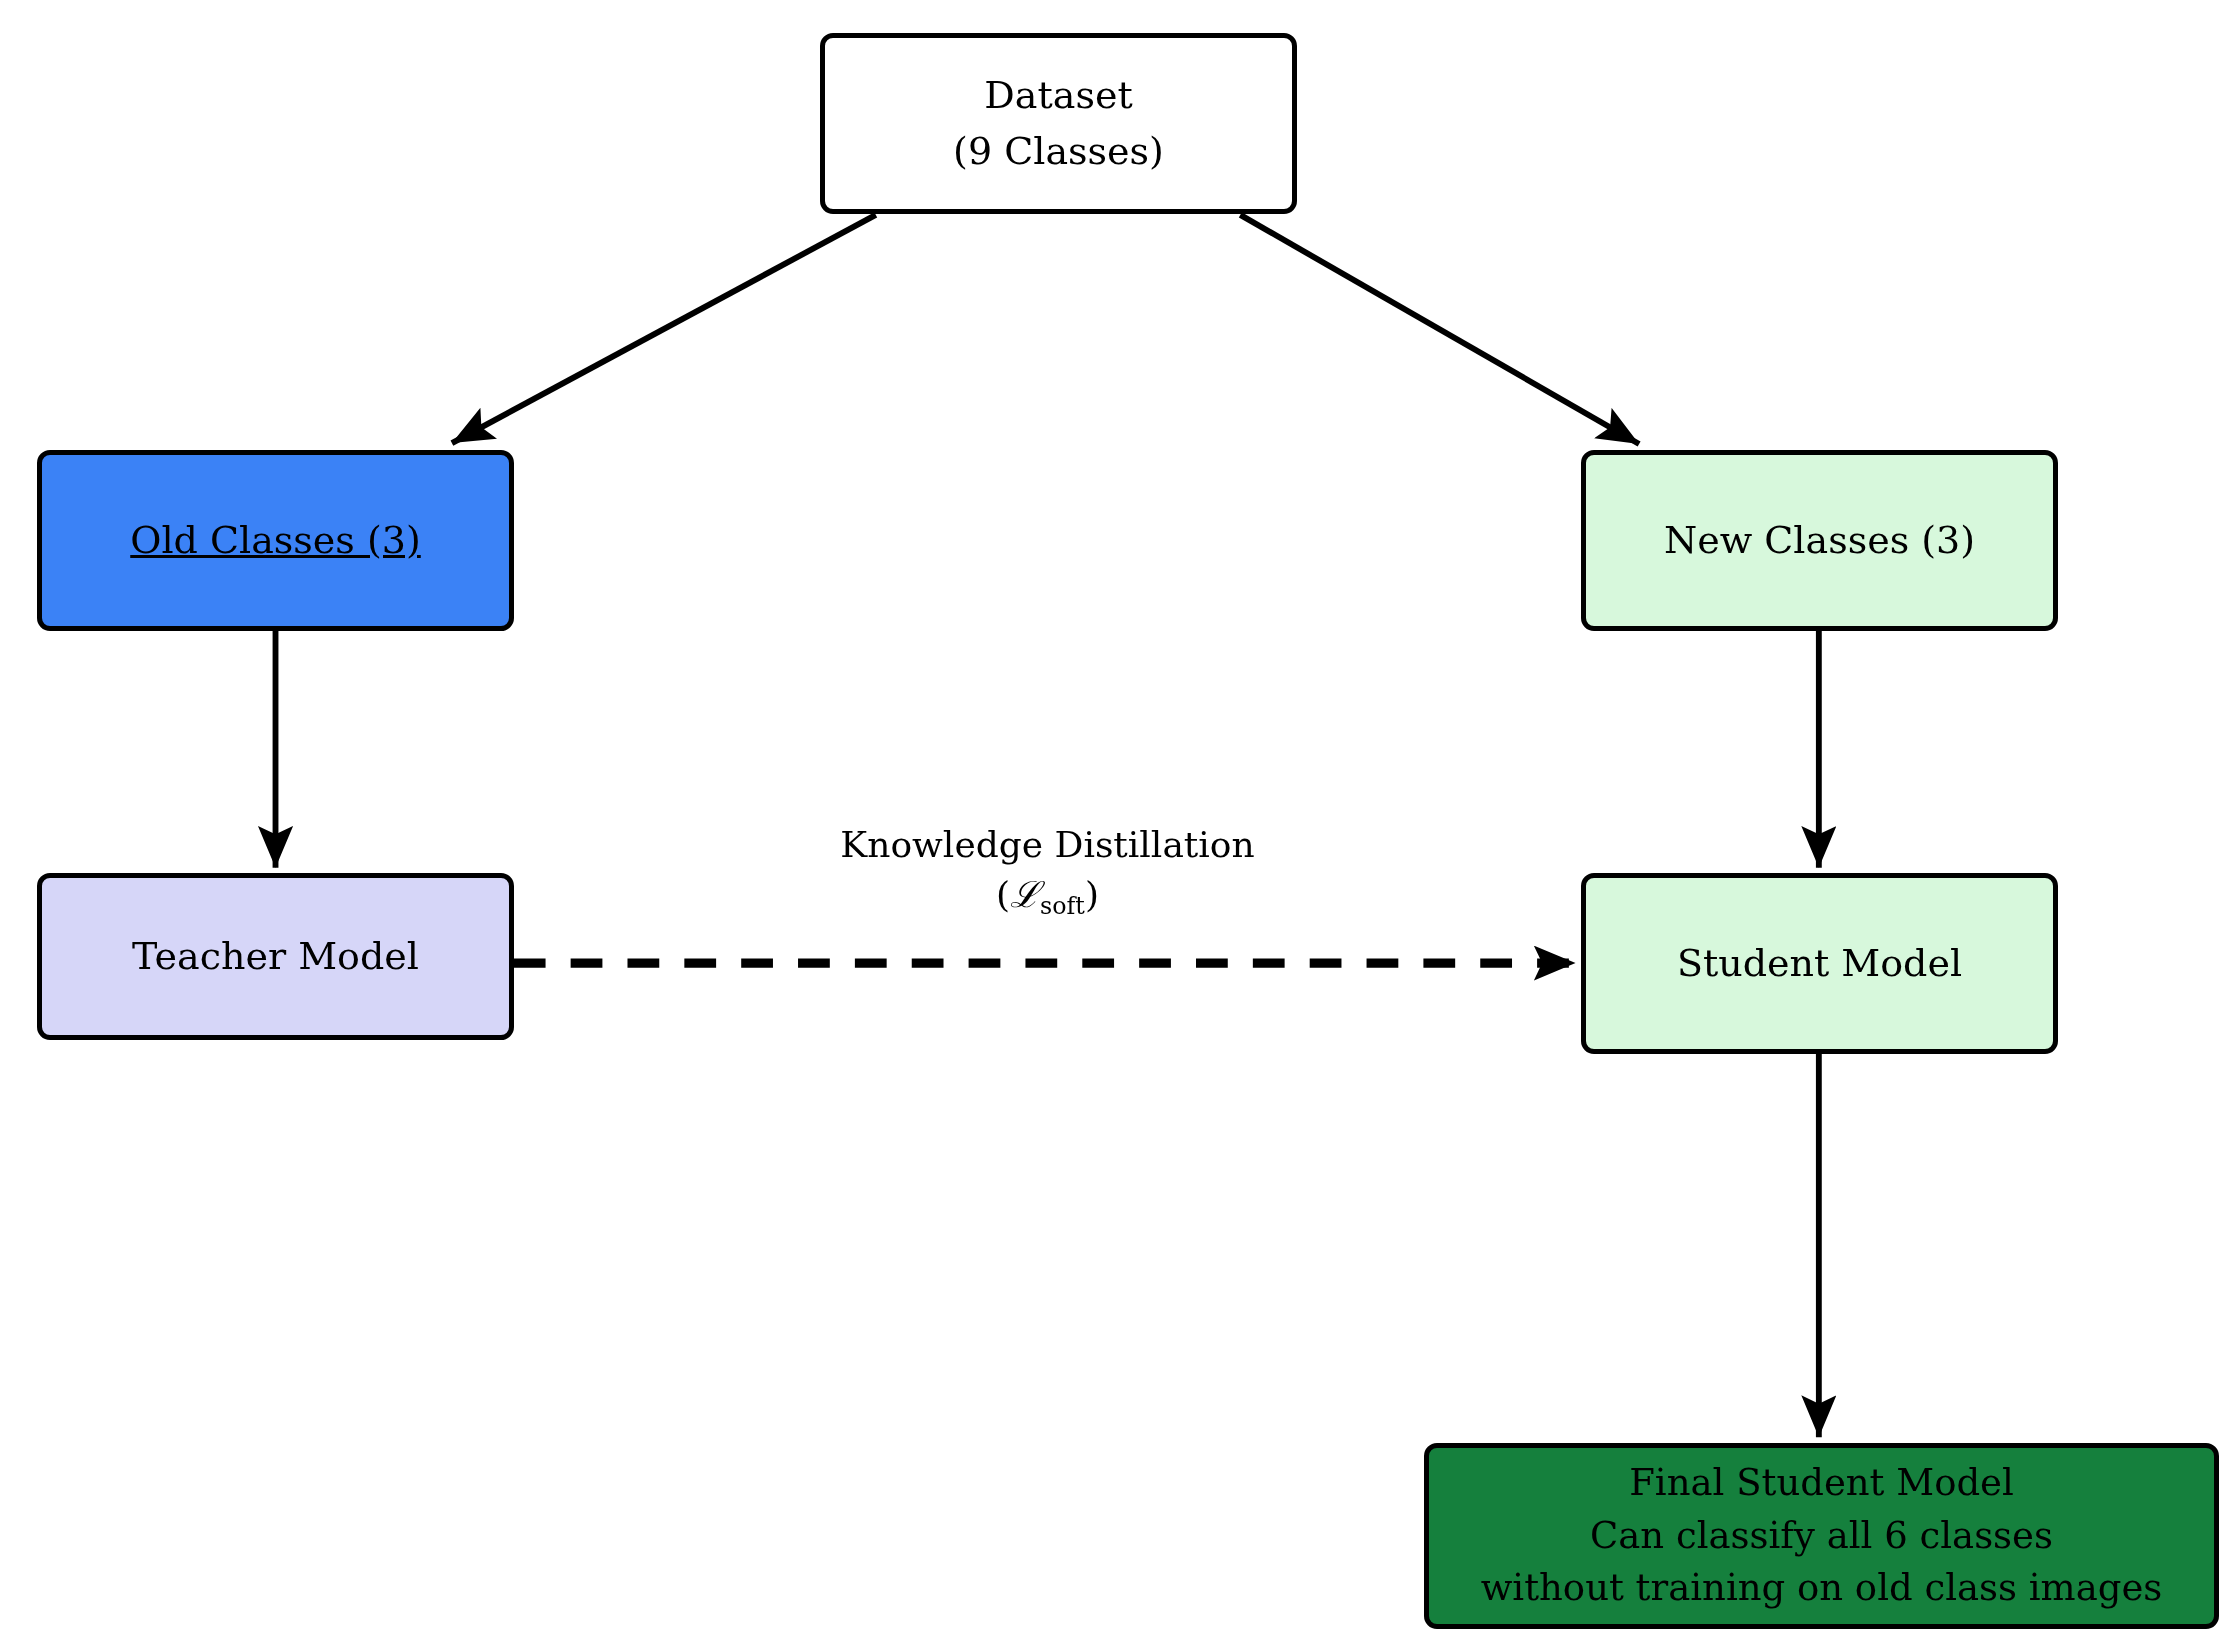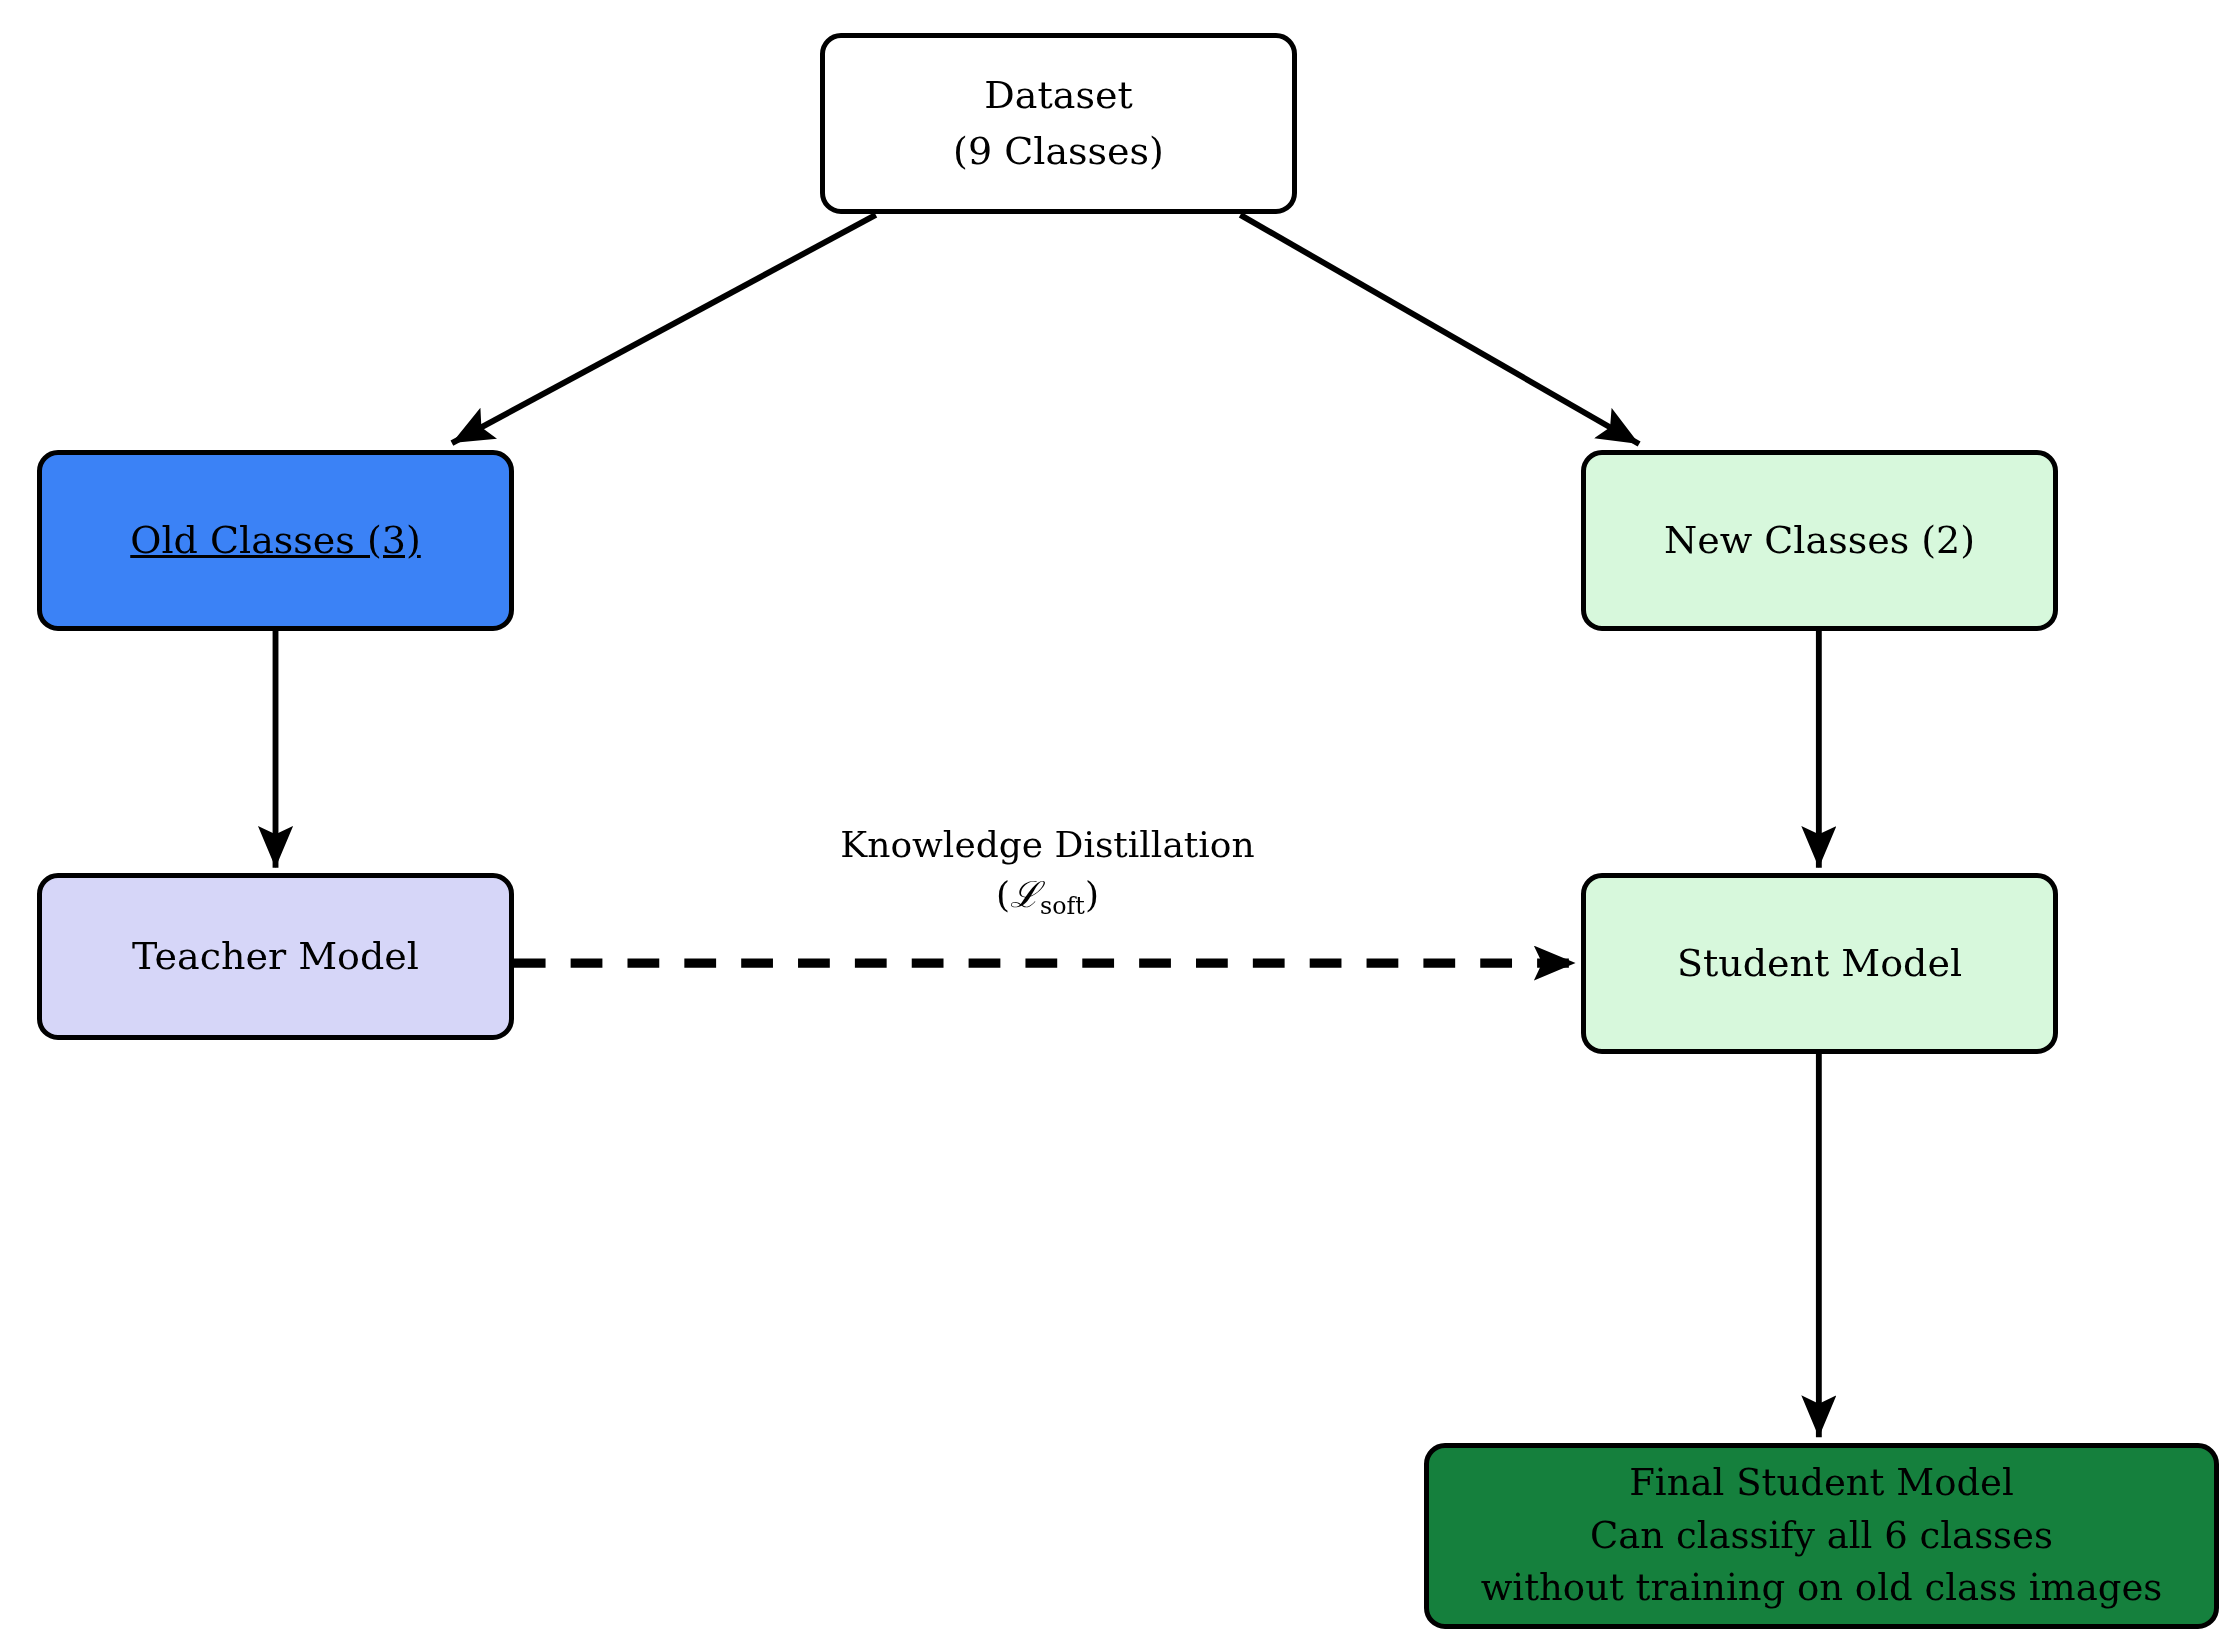--- a/index.html
+++ b/index.html
@@ -19,21 +19,21 @@
   .arrow-layer {
     position: absolute;
     left: 0; top: 0;
     width: 2239px;
     height: 1647px;
   }
   .node {
     position: absolute;
     box-sizing: border-box;
     border: 5px solid #000000;
-    border-radius: 21px;
+    border-radius: 13px;
     background: #ffffff;
     display: flex;
     flex-direction: column;
     align-items: center;
     justify-content: center;
     text-align: center;
     font-size: 38px;
     line-height: 1.45;
   }
   .node-dataset  { left: 820px;  top: 33px;   width: 477px; height: 181px; }
@@ -90,21 +90,21 @@
   <div class="node node-dataset" style="background-color: rgb(255, 255, 255);">
     <span>Dataset</span>
     <span>(9 Classes)</span>
   </div>
 
   <div class="node node-old" style="background-color: #3b82f6; text-decoration: underline;">
     <span>Old Classes (3)</span>
   </div>
 
   <div class="node node-new" style="background-color: rgb(215, 248, 220);">
-    <span>New Classes (2)</span>
+    <span>New Classes (3)</span>
   </div>
 
   <div class="node node-teacher" style="background-color: rgb(214, 214, 248);">
     <span>Teacher Model</span>
   </div>
 
   <div class="node node-student" style="background-color: rgb(215, 248, 220);">
     <span>Student Model</span>
   </div>
 

